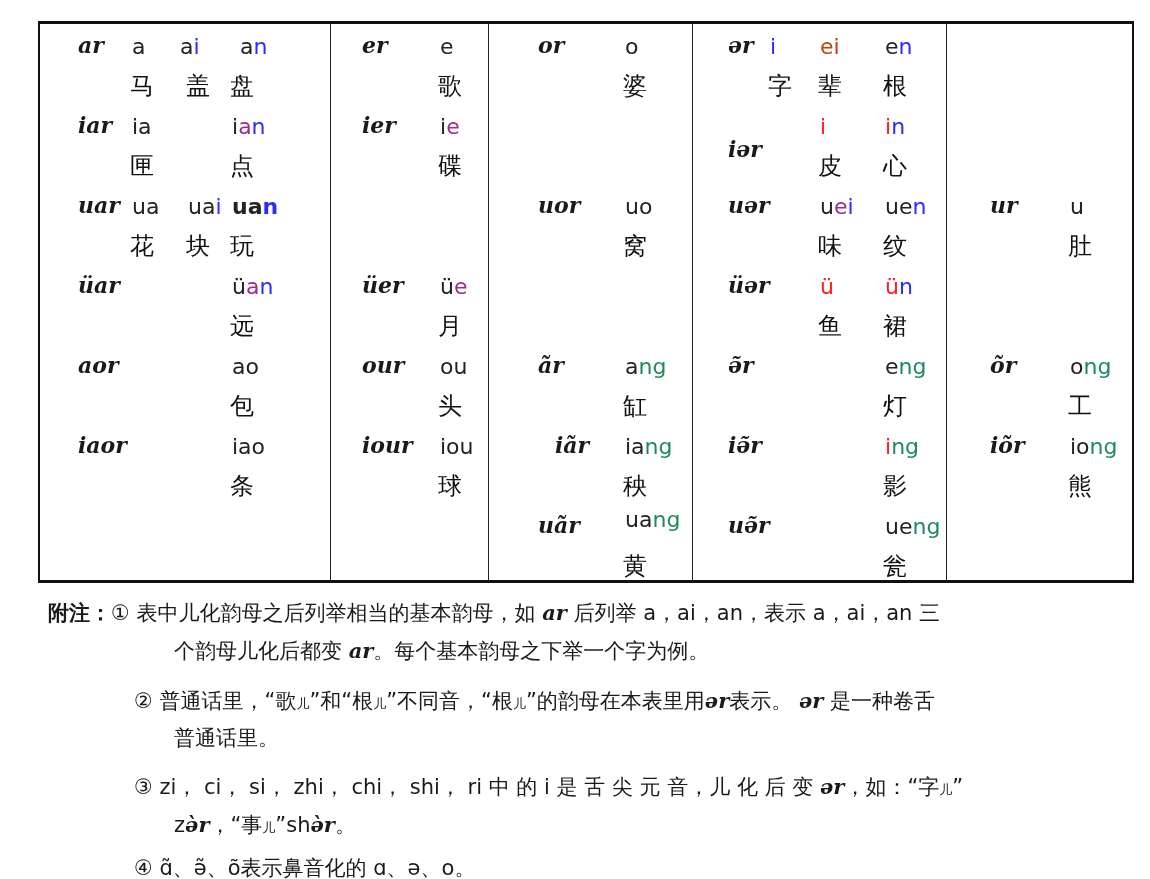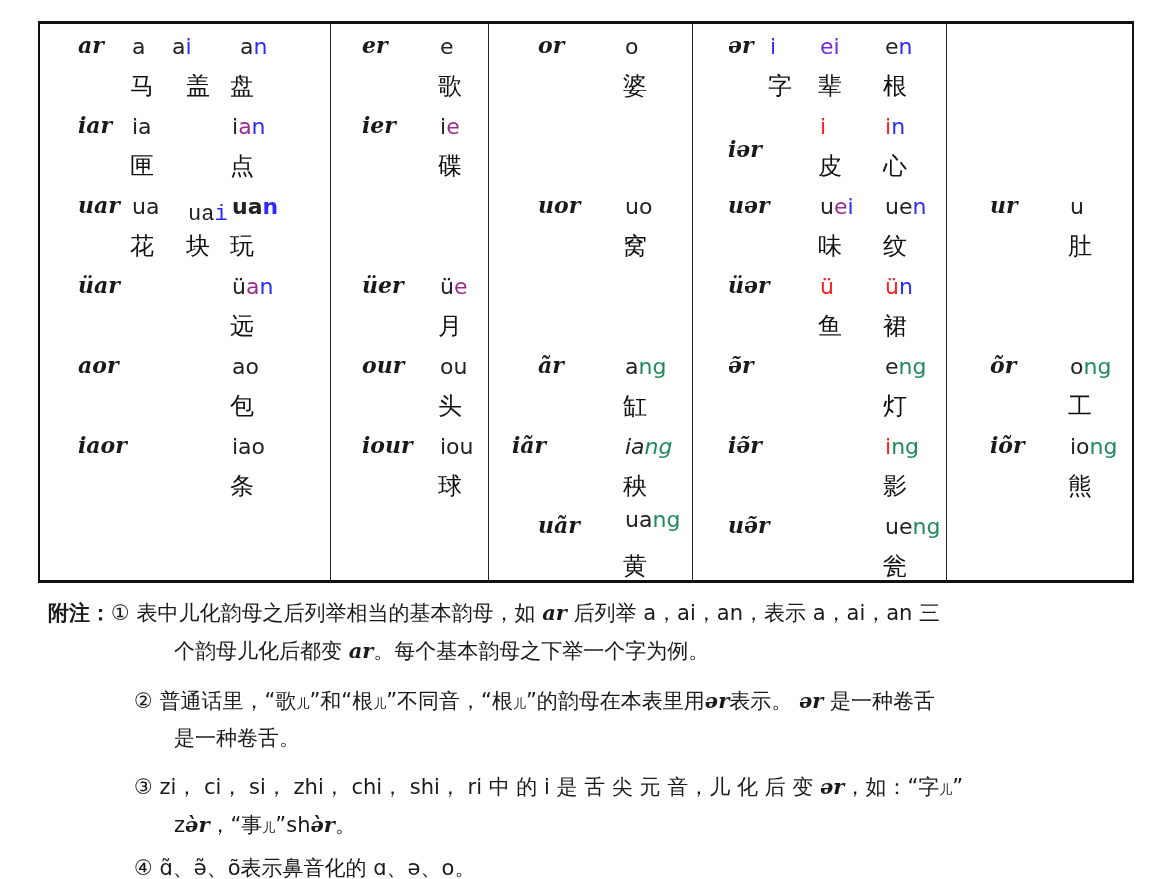--- a/index.html
+++ b/index.html
@@ -23,33 +23,33 @@
 
 <div id="table">
   <div class="vline" style="left:290px"></div>
   <div class="vline" style="left:448px"></div>
   <div class="vline" style="left:652px"></div>
   <div class="vline" style="left:906px"></div>
   <div id="cells">
       <div class="cell ipa" style="left: 38px; top: 10px;">ar</div>
       <div class="cell py" style="left: 92px; top: 12px;"><span>a</span></div>
       <div class="cell hz" style="left: 90px; top: 50px;">马</div>
-      <div class="cell py" style="left: 132px; top: 12px;"><span>a</span><span style="color: rgb(43, 43, 255);">i</span></div>
+      <div class="cell py" style="left: 140px; top: 12px;"><span>a</span><span style="color: rgb(43, 43, 255);">i</span></div>
       <div class="cell hz" style="left: 146px; top: 50px;">盖</div>
       <div class="cell py" style="left: 200px; top: 12px;"><span>a</span><span style="color: rgb(43, 43, 255);">n</span></div>
       <div class="cell hz" style="left: 190px; top: 50px;">盘</div>
       <div class="cell ipa" style="left: 38px; top: 90px;">iar</div>
       <div class="cell py" style="left: 92px; top: 92px;"><span>ia</span></div>
       <div class="cell hz" style="left: 90px; top: 130px;">匣</div>
       <div class="cell py" style="left: 192px; top: 92px;"><span>i</span><span style="color: rgb(154, 44, 140);">a</span><span style="color: rgb(43, 43, 255);">n</span></div>
       <div class="cell hz" style="left: 190px; top: 130px;">点</div>
       <div class="cell ipa" style="left: 38px; top: 170px;">uar</div>
       <div class="cell py" style="left: 92px; top: 172px;"><span>ua</span></div>
       <div class="cell hz" style="left: 90px; top: 210px;">花</div>
-      <div class="cell py" style="left: 148px; top: 180px; font-family: Liberation Mono, monospace;"><span>ua</span><span style="color: rgb(43, 43, 255);">i</span></div>
+      <div class="cell py" style="left: 148px; top: 172px;"><span>ua</span><span style="color: rgb(43, 43, 255);">i</span></div>
       <div class="cell hz" style="left: 146px; top: 210px;">块</div>
       <div class="cell py" style="left: 192px; top: 172px; font-weight: bold;"><span>ua</span><span style="color: rgb(43, 43, 255);">n</span></div>
       <div class="cell hz" style="left: 190px; top: 210px;">玩</div>
       <div class="cell ipa" style="left: 38px; top: 250px;">üar</div>
       <div class="cell py" style="left: 192px; top: 252px;"><span>ü</span><span style="color: rgb(154, 44, 140);">a</span><span style="color: rgb(43, 43, 255);">n</span></div>
       <div class="cell hz" style="left: 190px; top: 290px;">远</div>
       <div class="cell ipa" style="left: 38px; top: 330px;">aor</div>
       <div class="cell py" style="left: 192px; top: 332px;"><span>ao</span></div>
       <div class="cell hz" style="left: 190px; top: 370px;">包</div>
       <div class="cell ipa" style="left: 38px; top: 410px;">iaor</div>
@@ -72,30 +72,30 @@
       <div class="cell hz" style="left: 398px; top: 450px;">球</div>
       <div class="cell ipa" style="left: 498px; top: 10px;">or</div>
       <div class="cell py" style="left: 585px; top: 12px;"><span>o</span></div>
       <div class="cell hz" style="left: 583px; top: 50px;">婆</div>
       <div class="cell ipa" style="left: 498px; top: 170px;">uor</div>
       <div class="cell py" style="left: 585px; top: 172px;"><span>uo</span></div>
       <div class="cell hz" style="left: 583px; top: 210px;">窝</div>
       <div class="cell ipa" style="left: 498px; top: 330px;">ãr</div>
       <div class="cell py" style="left: 585px; top: 332px;"><span>a</span><span style="color: rgb(31, 138, 90);">ng</span></div>
       <div class="cell hz" style="left: 583px; top: 370px;">缸</div>
-      <div class="cell ipa" style="left: 472px; top: 410px; text-align: right;">iãr</div>
-      <div class="cell py" style="left: 585px; top: 412px; font-style: italic;"><span>ia</span><span style="color: rgb(31, 138, 90);">ng</span></div>
+      <div class="cell ipa" style="left: 515px; top: 410px; text-align: right;">iãr</div>
+      <div class="cell py" style="left: 585px; top: 412px;"><span>ia</span><span style="color: rgb(31, 138, 90);">ng</span></div>
       <div class="cell hz" style="left: 583px; top: 450px;">秧</div>
       <div class="cell ipa" style="left: 498px; top: 490px;">uãr</div>
       <div class="cell py" style="left: 585px; top: 485px;"><span>ua</span><span style="color: rgb(31, 138, 90);">ng</span></div>
       <div class="cell hz" style="left: 583px; top: 530px;">黄</div>
       <div class="cell ipa" style="left: 688px; top: 10px;">ər</div>
       <div class="cell py" style="left: 730px; top: 12px;"><span style="color: rgb(43, 43, 255);">i</span></div>
       <div class="cell hz" style="left: 728px; top: 50px;">字</div>
-      <div class="cell py" style="left: 780px; top: 12px;"><span style="color: #6d28d9;">ei</span></div>
+      <div class="cell py" style="left: 780px; top: 12px;"><span style="color: #c2410c;">ei</span></div>
       <div class="cell hz" style="left: 778px; top: 50px;">辈</div>
       <div class="cell py" style="left: 845px; top: 12px;"><span>e</span><span style="color: rgb(43, 43, 255);">n</span></div>
       <div class="cell hz" style="left: 843px; top: 50px;">根</div>
       <div class="cell ipa" style="left: 688px; top: 90px; margin-top: 24px;">iər</div>
       <div class="cell py" style="left: 780px; top: 92px;"><span style="color: rgb(255, 32, 32);">i</span></div>
       <div class="cell hz" style="left: 778px; top: 130px;">皮</div>
       <div class="cell py" style="left: 845px; top: 92px;"><span style="color: rgb(255, 32, 32);">i</span><span style="color: rgb(43, 43, 255);">n</span></div>
       <div class="cell hz" style="left: 843px; top: 130px;">心</div>
       <div class="cell ipa" style="left: 688px; top: 170px;">uər</div>
       <div class="cell py" style="left: 780px; top: 172px;"><span>u</span><span style="color: rgb(154, 44, 140);">e</span><span style="color: rgb(43, 43, 255);">i</span></div>
@@ -140,21 +140,21 @@
     <span class="it">ar</span><span>。每个基本韵母之下举一个字为例。</span>
   </div>
 
   <div class="note-line" style="left:86px;top:88px">
     <span>②</span>
     <span>普通话里，“歌</span><span class="small">儿</span><span>”和“根</span><span class="small">儿</span><span>”不同音，“根</span><span class="small">儿</span><span>”的韵母在本表里用</span><span class="it">ər</span><span>表示。</span>
     <span class="it">ər</span>
     <span>是一种卷舌</span>
   </div>
   <div class="note-line" style="left:126px;top:126px">
-    <span>是一种卷舌。</span>
+    <span>普通话里。</span>
   </div>
 
   <div class="note-line" style="left:86px;top:174px">
     <span>③</span>
     <span>zi， ci， si， zhi， chi， shi， ri  中 的  i  是 舌 尖 元 音，儿 化 后 变</span>
     <span class="it">ər</span><span>，如：“字</span><span class="small">儿</span><span>”</span>
   </div>
   <div class="note-line" style="left:126px;top:212px">
     <span>z</span><span class="it">ə̀r</span><span>，“事</span><span class="small">儿</span><span>”sh</span><span class="it">ə̀r</span><span>。</span>
   </div>

